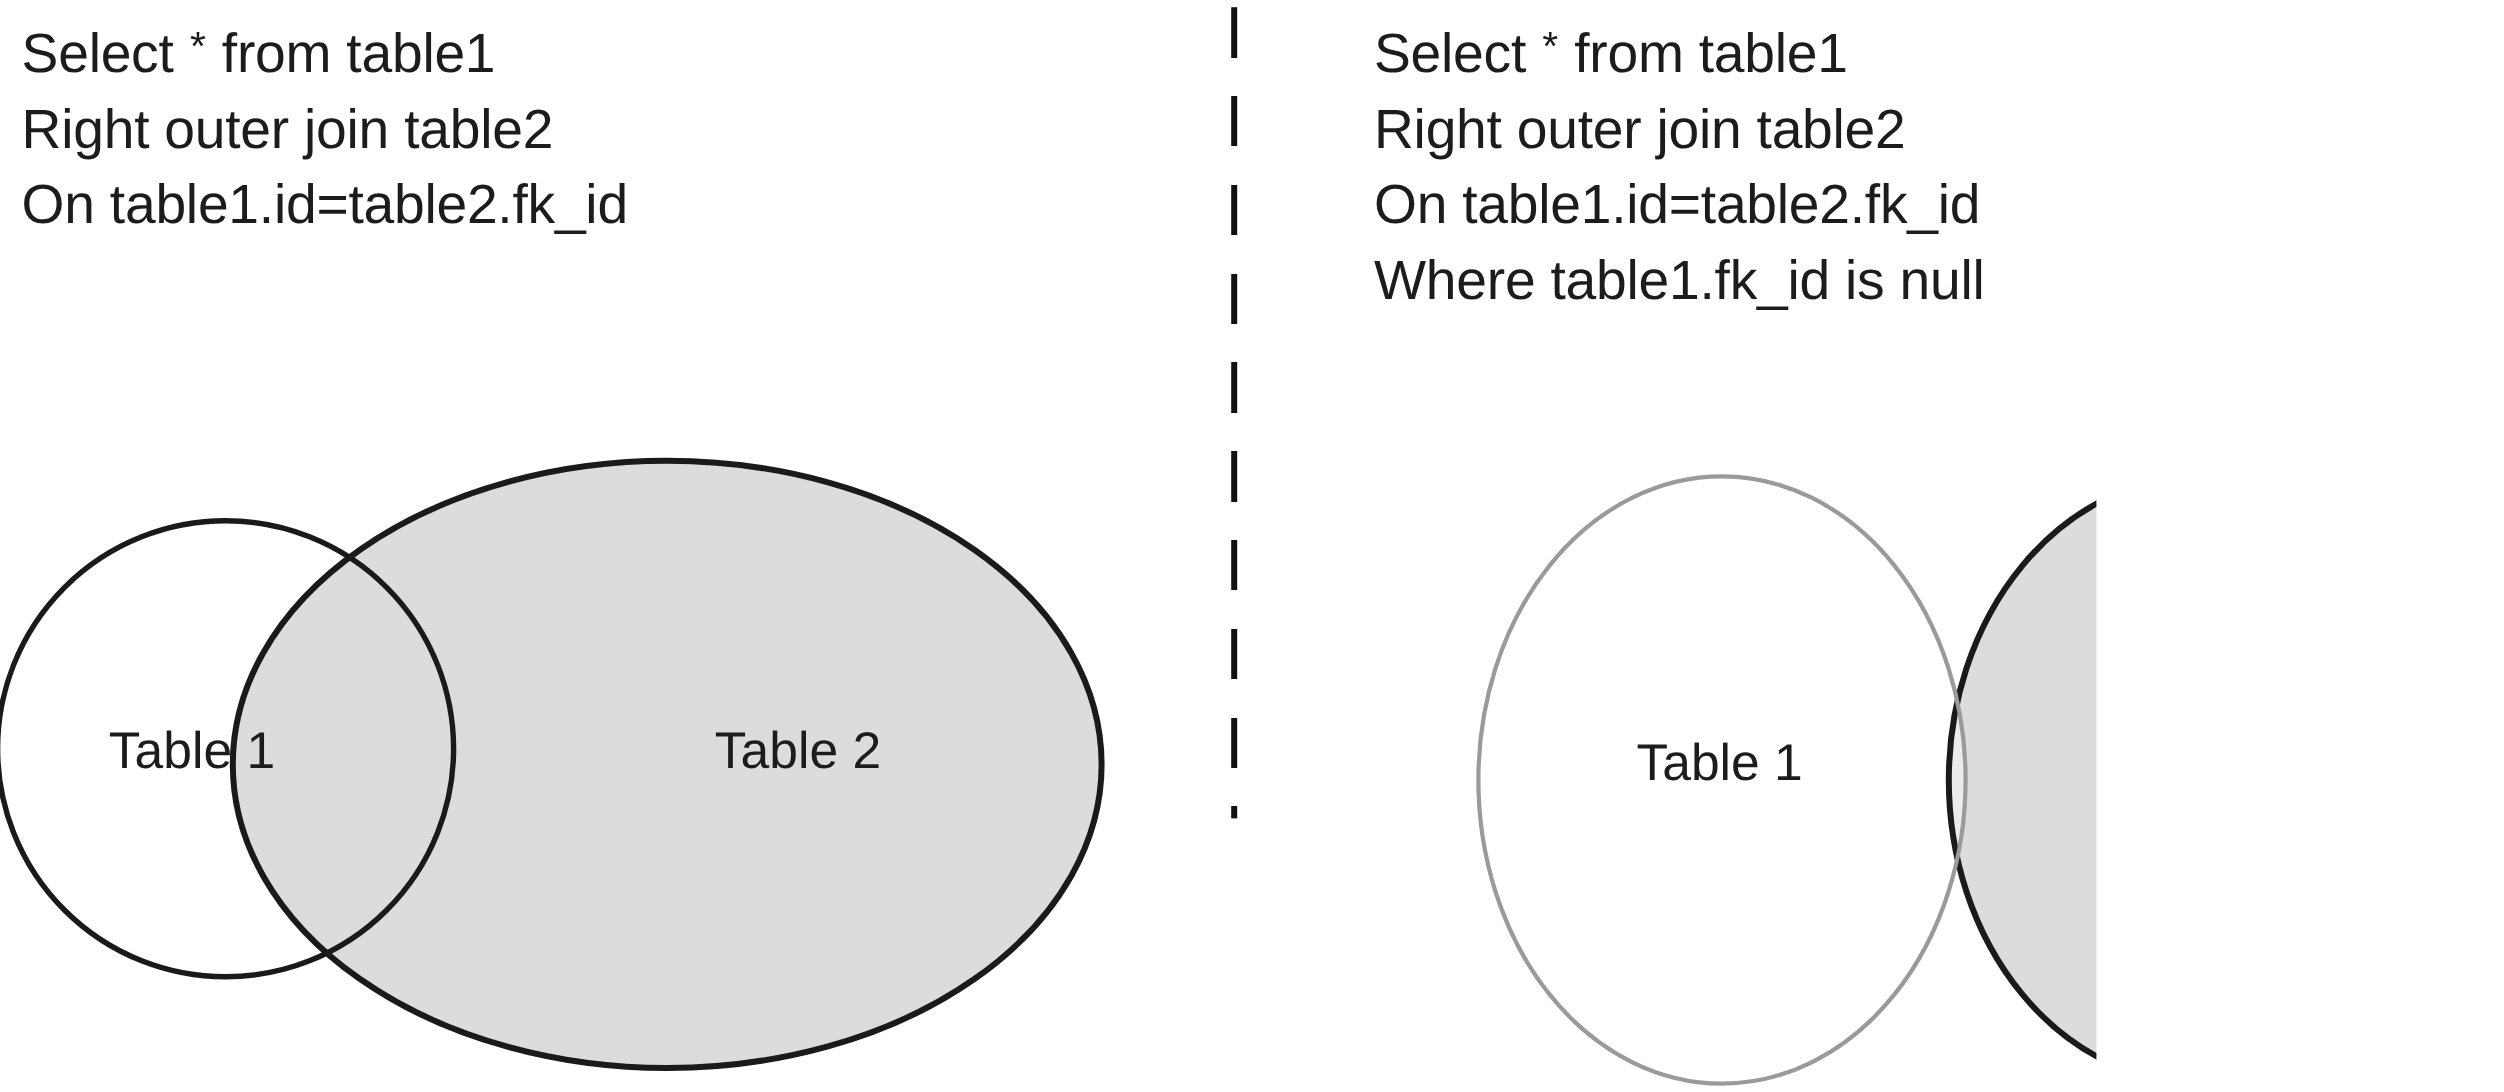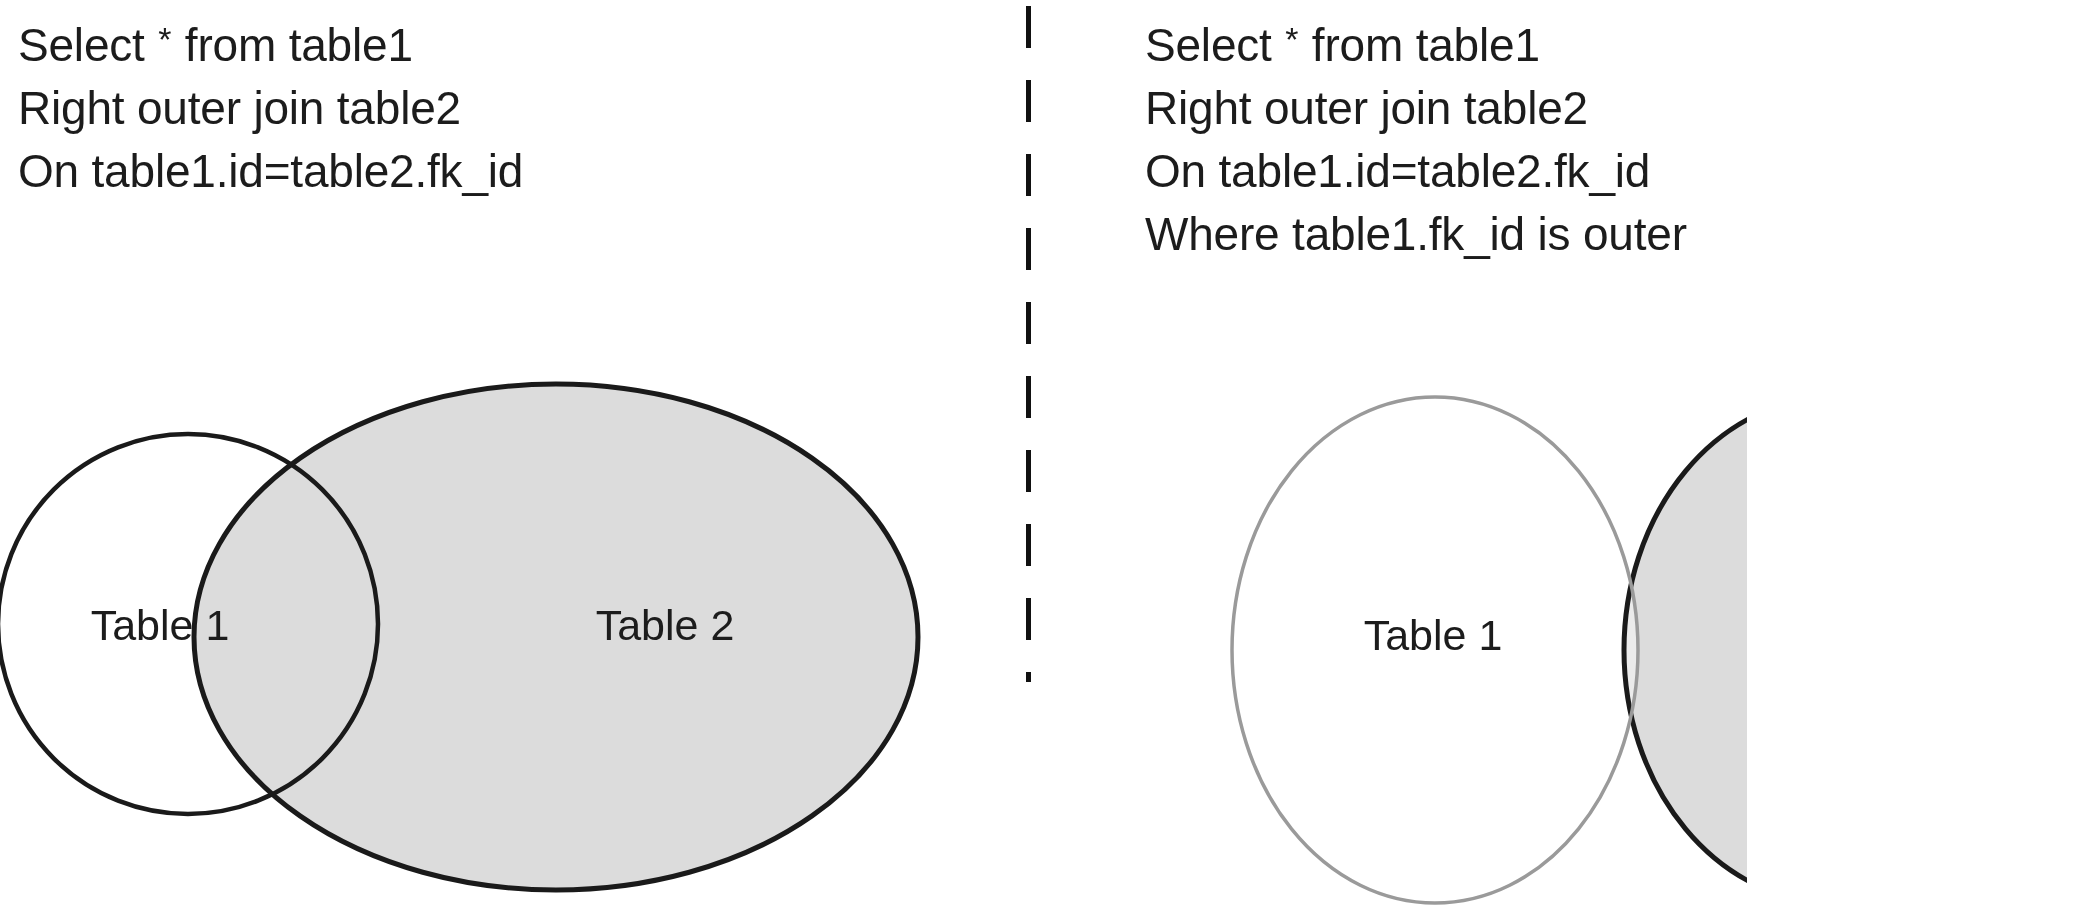--- a/index.html
+++ b/index.html
@@ -117,21 +117,21 @@
   </section>
 
   <div class="divider"></div>
 
   <section class="panel" id="panel-right">
 
     <div class="query-block">
       <div class="query-line"><span>Select </span><span class="star">*</span><span> from table1</span></div>
       <div class="query-line">Right outer join table2</div>
       <div class="query-line">On table1.id=table2.fk_id</div>
-      <div class="query-line">Where table1.fk_id is outer</div>
+      <div class="query-line">Where table1.fk_id is null</div>
     </div>
 
     <svg class="venn" width="1059" height="910" viewBox="0 0 1059 910">
       <defs>
         <clipPath id="clipR1">
             <ellipse cx="407" cy="650" rx="203" ry="253"></ellipse>
           </clipPath>
         <clipPath id="clipR2">
             <ellipse cx="806" cy="650" rx="210" ry="253"></ellipse>
           </clipPath>

